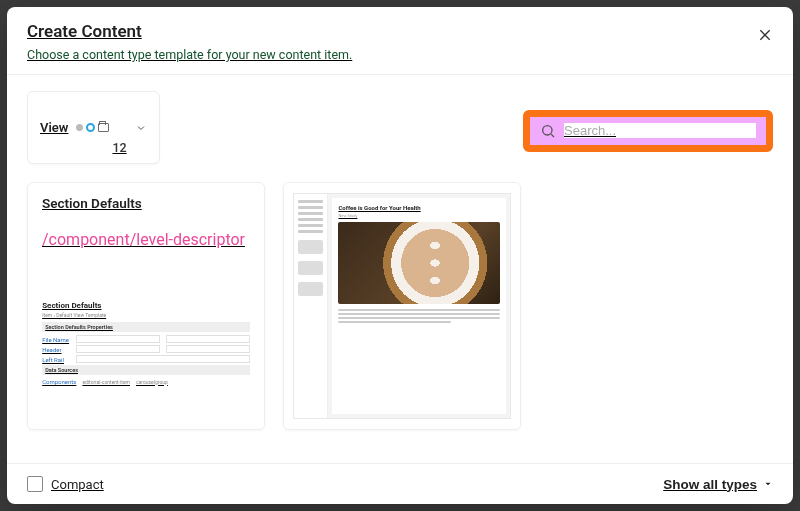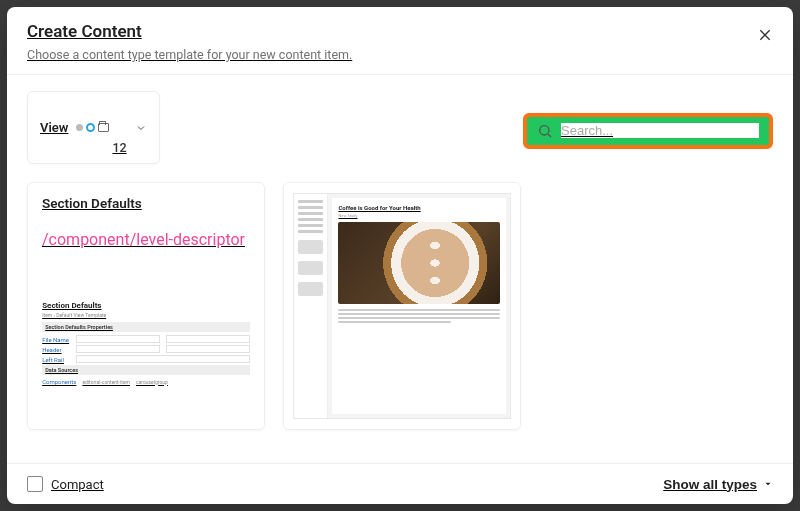--- a/index.html
+++ b/index.html
@@ -16,21 +16,21 @@
     box-shadow: 0 10px 40px rgba(0,0,0,0.3);
     overflow: hidden;
     text-decoration: underline;
   }
   .modal-header {
     padding: 14px 20px 12px 20px;
     position: relative;
     border-bottom: 1px solid #eee;
   }
   .modal-title { font-size: 17px; font-weight: 600; color: #222; }
-  .modal-subtitle { font-size: 12.5px; color: #737373; margin-top: 6px; }
+  .modal-subtitle { font-size: 12.5px; color: #14532d; margin-top: 6px; }
   .close-btn {
     position: absolute; right: 14px; top: 14px;
     width: 28px; height: 28px; border:none; background:none; cursor:pointer;
     display:flex;align-items:center;justify-content:center;
   }
   .close-btn svg { width:16px; height:16px; stroke:#333; stroke-width:2; }
 
   .modal-body {
     flex:1;
     padding: 16px 20px 10px 20px;
@@ -61,25 +61,25 @@
   .ring { width:9px;height:9px;border-radius:50%; border:2px solid #2aa6e0; display:inline-block; box-sizing:border-box;}
   .folder { width:11px;height:9px;border:1.3px solid #6a6a6a;border-radius:1px;display:inline-block;position:relative;}
   .folder::before{content:"";position:absolute;top:-3px;left:0;width:5px;height:3px;border:1.3px solid #6a6a6a;border-bottom:none;border-radius:1px 1px 0 0;}
   .count { font-size:12.5px; color:#333; font-weight:500;margin-top:40px;}
   .chev { width:12px;height:12px; }
   .chev svg{width:12px;height:12px;stroke:#555;stroke-width:2;fill:none;}
 
   .search-wrap {
     display:flex;align-items:center;
     width: 250px;
-    border:4px solid #f97316;
+    border:7px solid #f97316;
     border-radius:6px;
     padding:6px 10px;
     gap:8px;
-    background:#22c55e;
+    background:#f0abfc;
     margin-top:6px;
   }
   .search-wrap svg{width:16px;height:16px;stroke:#555;stroke-width:2;fill:none;}
   .search-wrap input{
     border:none;outline:none;font-size:13px;flex:1;color:#333;
   }
   .search-wrap input::placeholder{color:#aaa;}
 
   .cards {
     display:flex;

